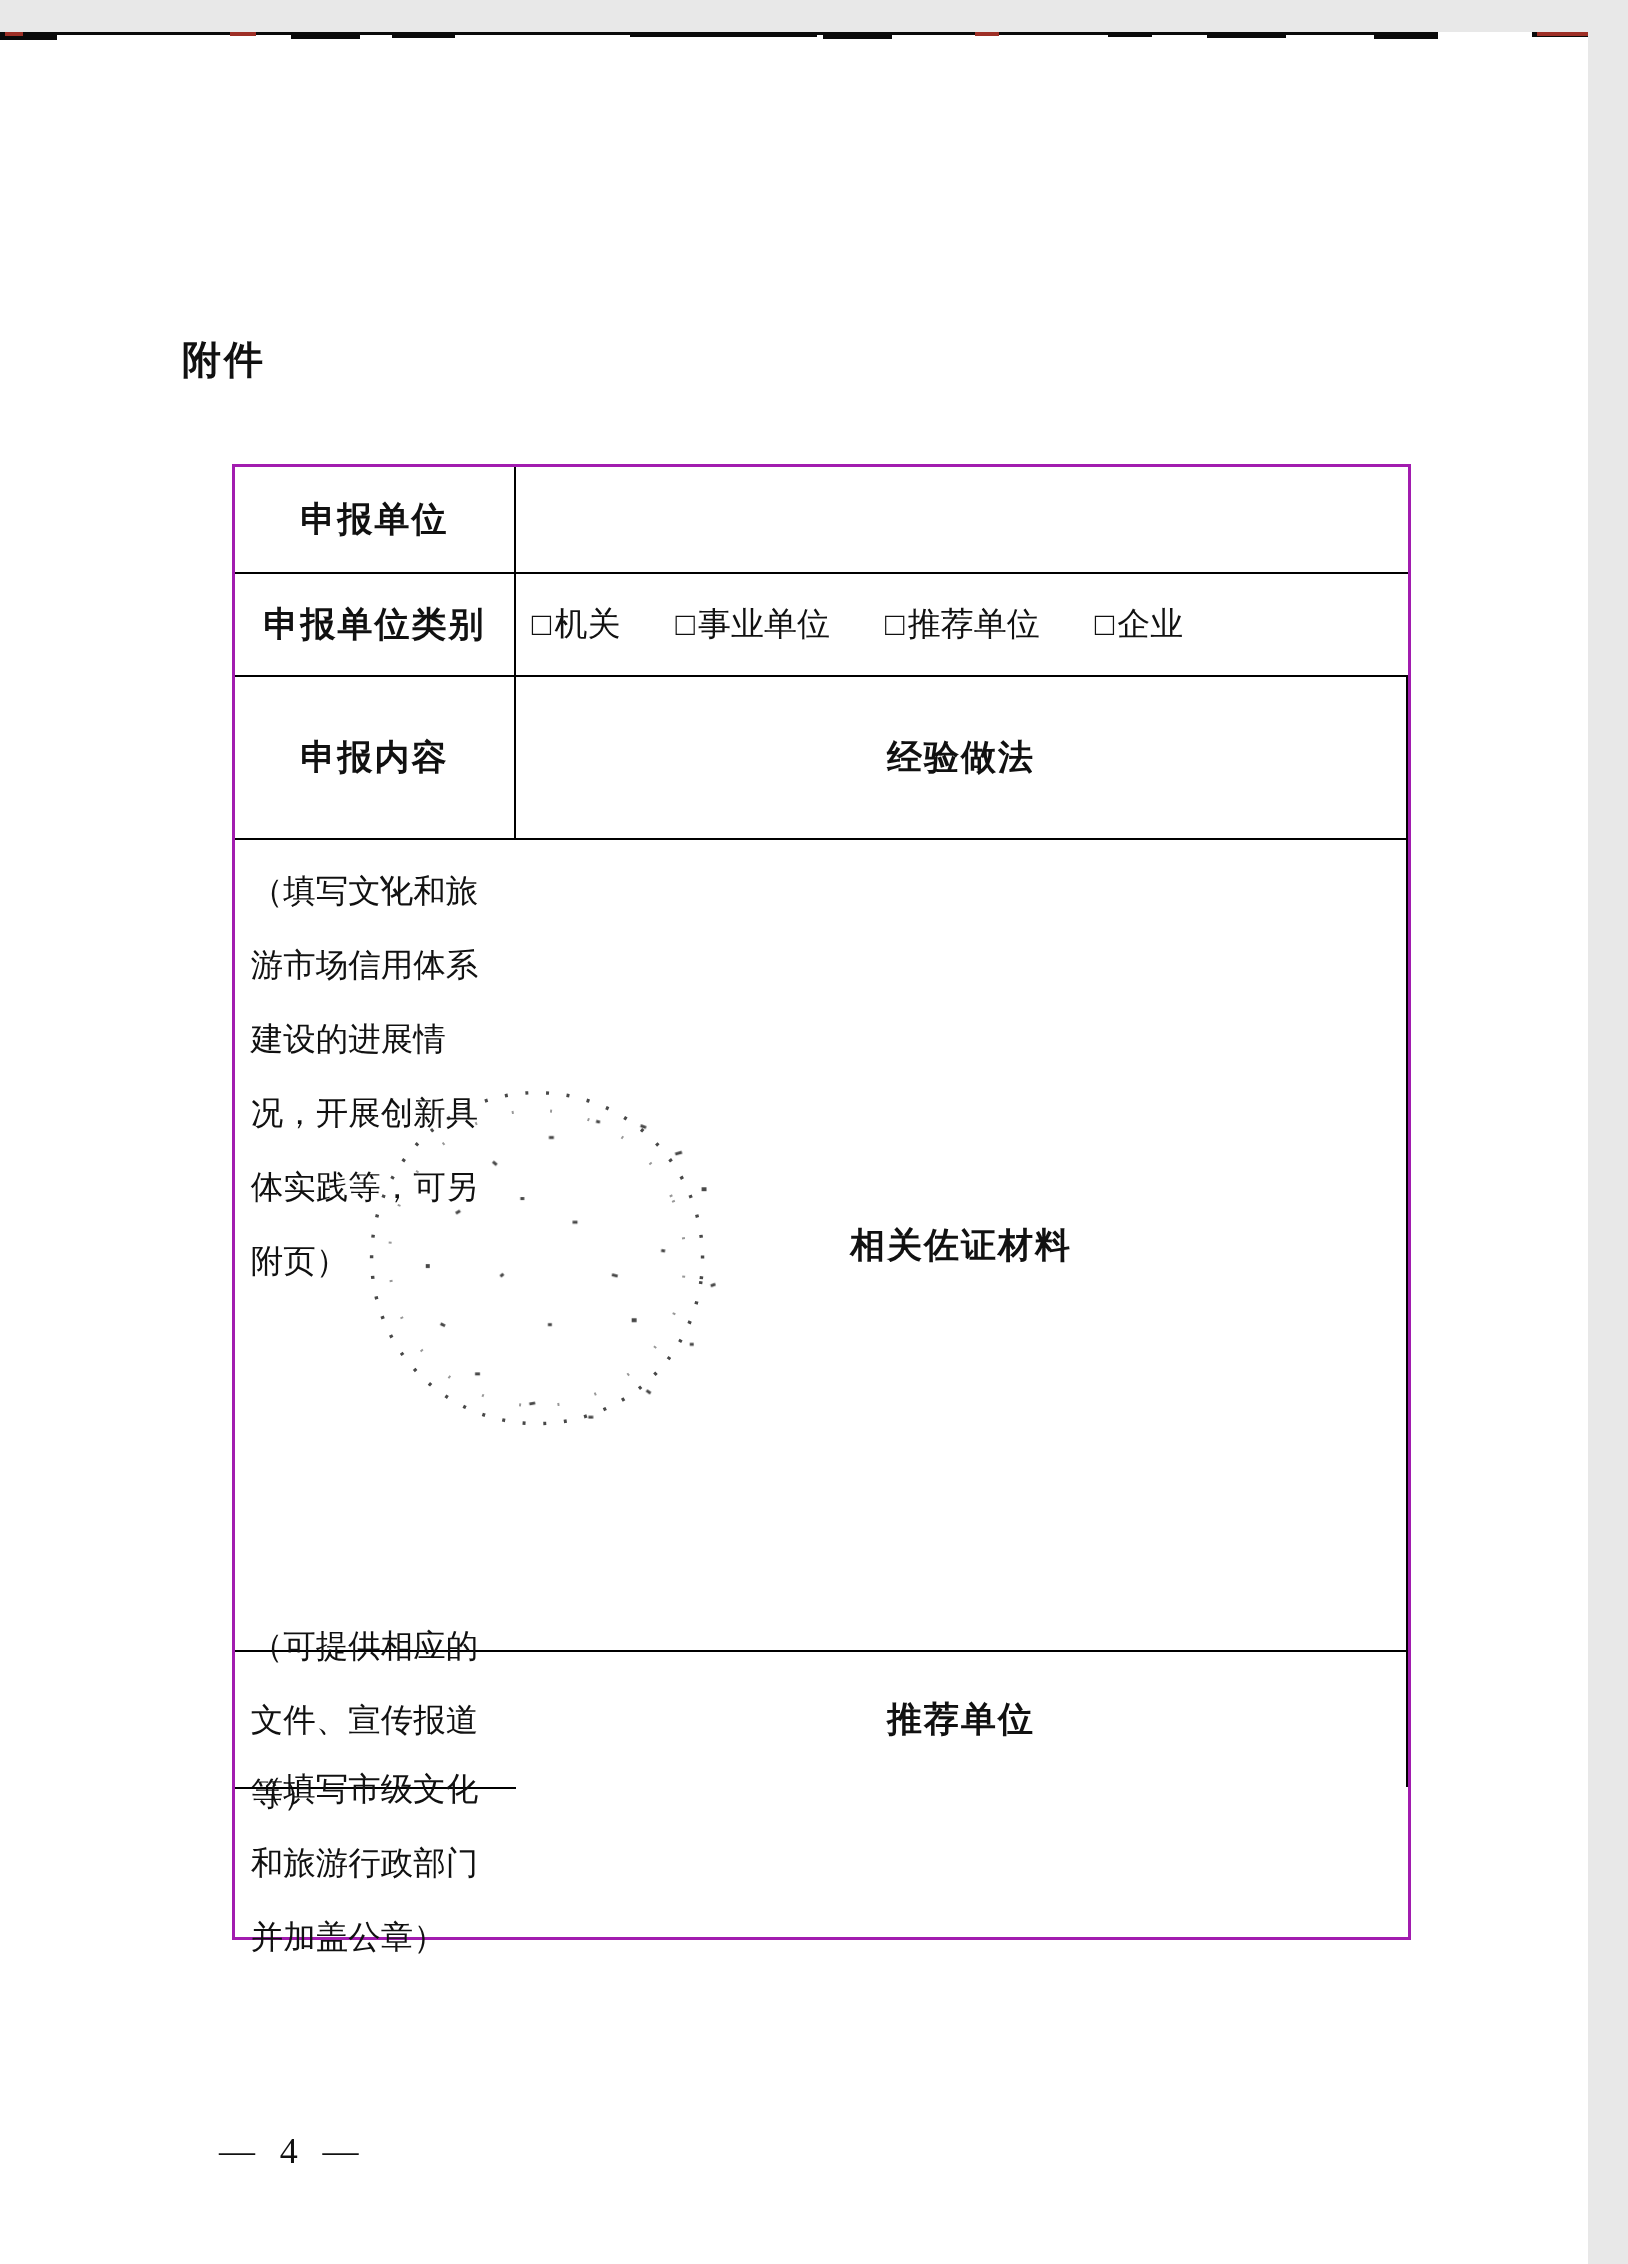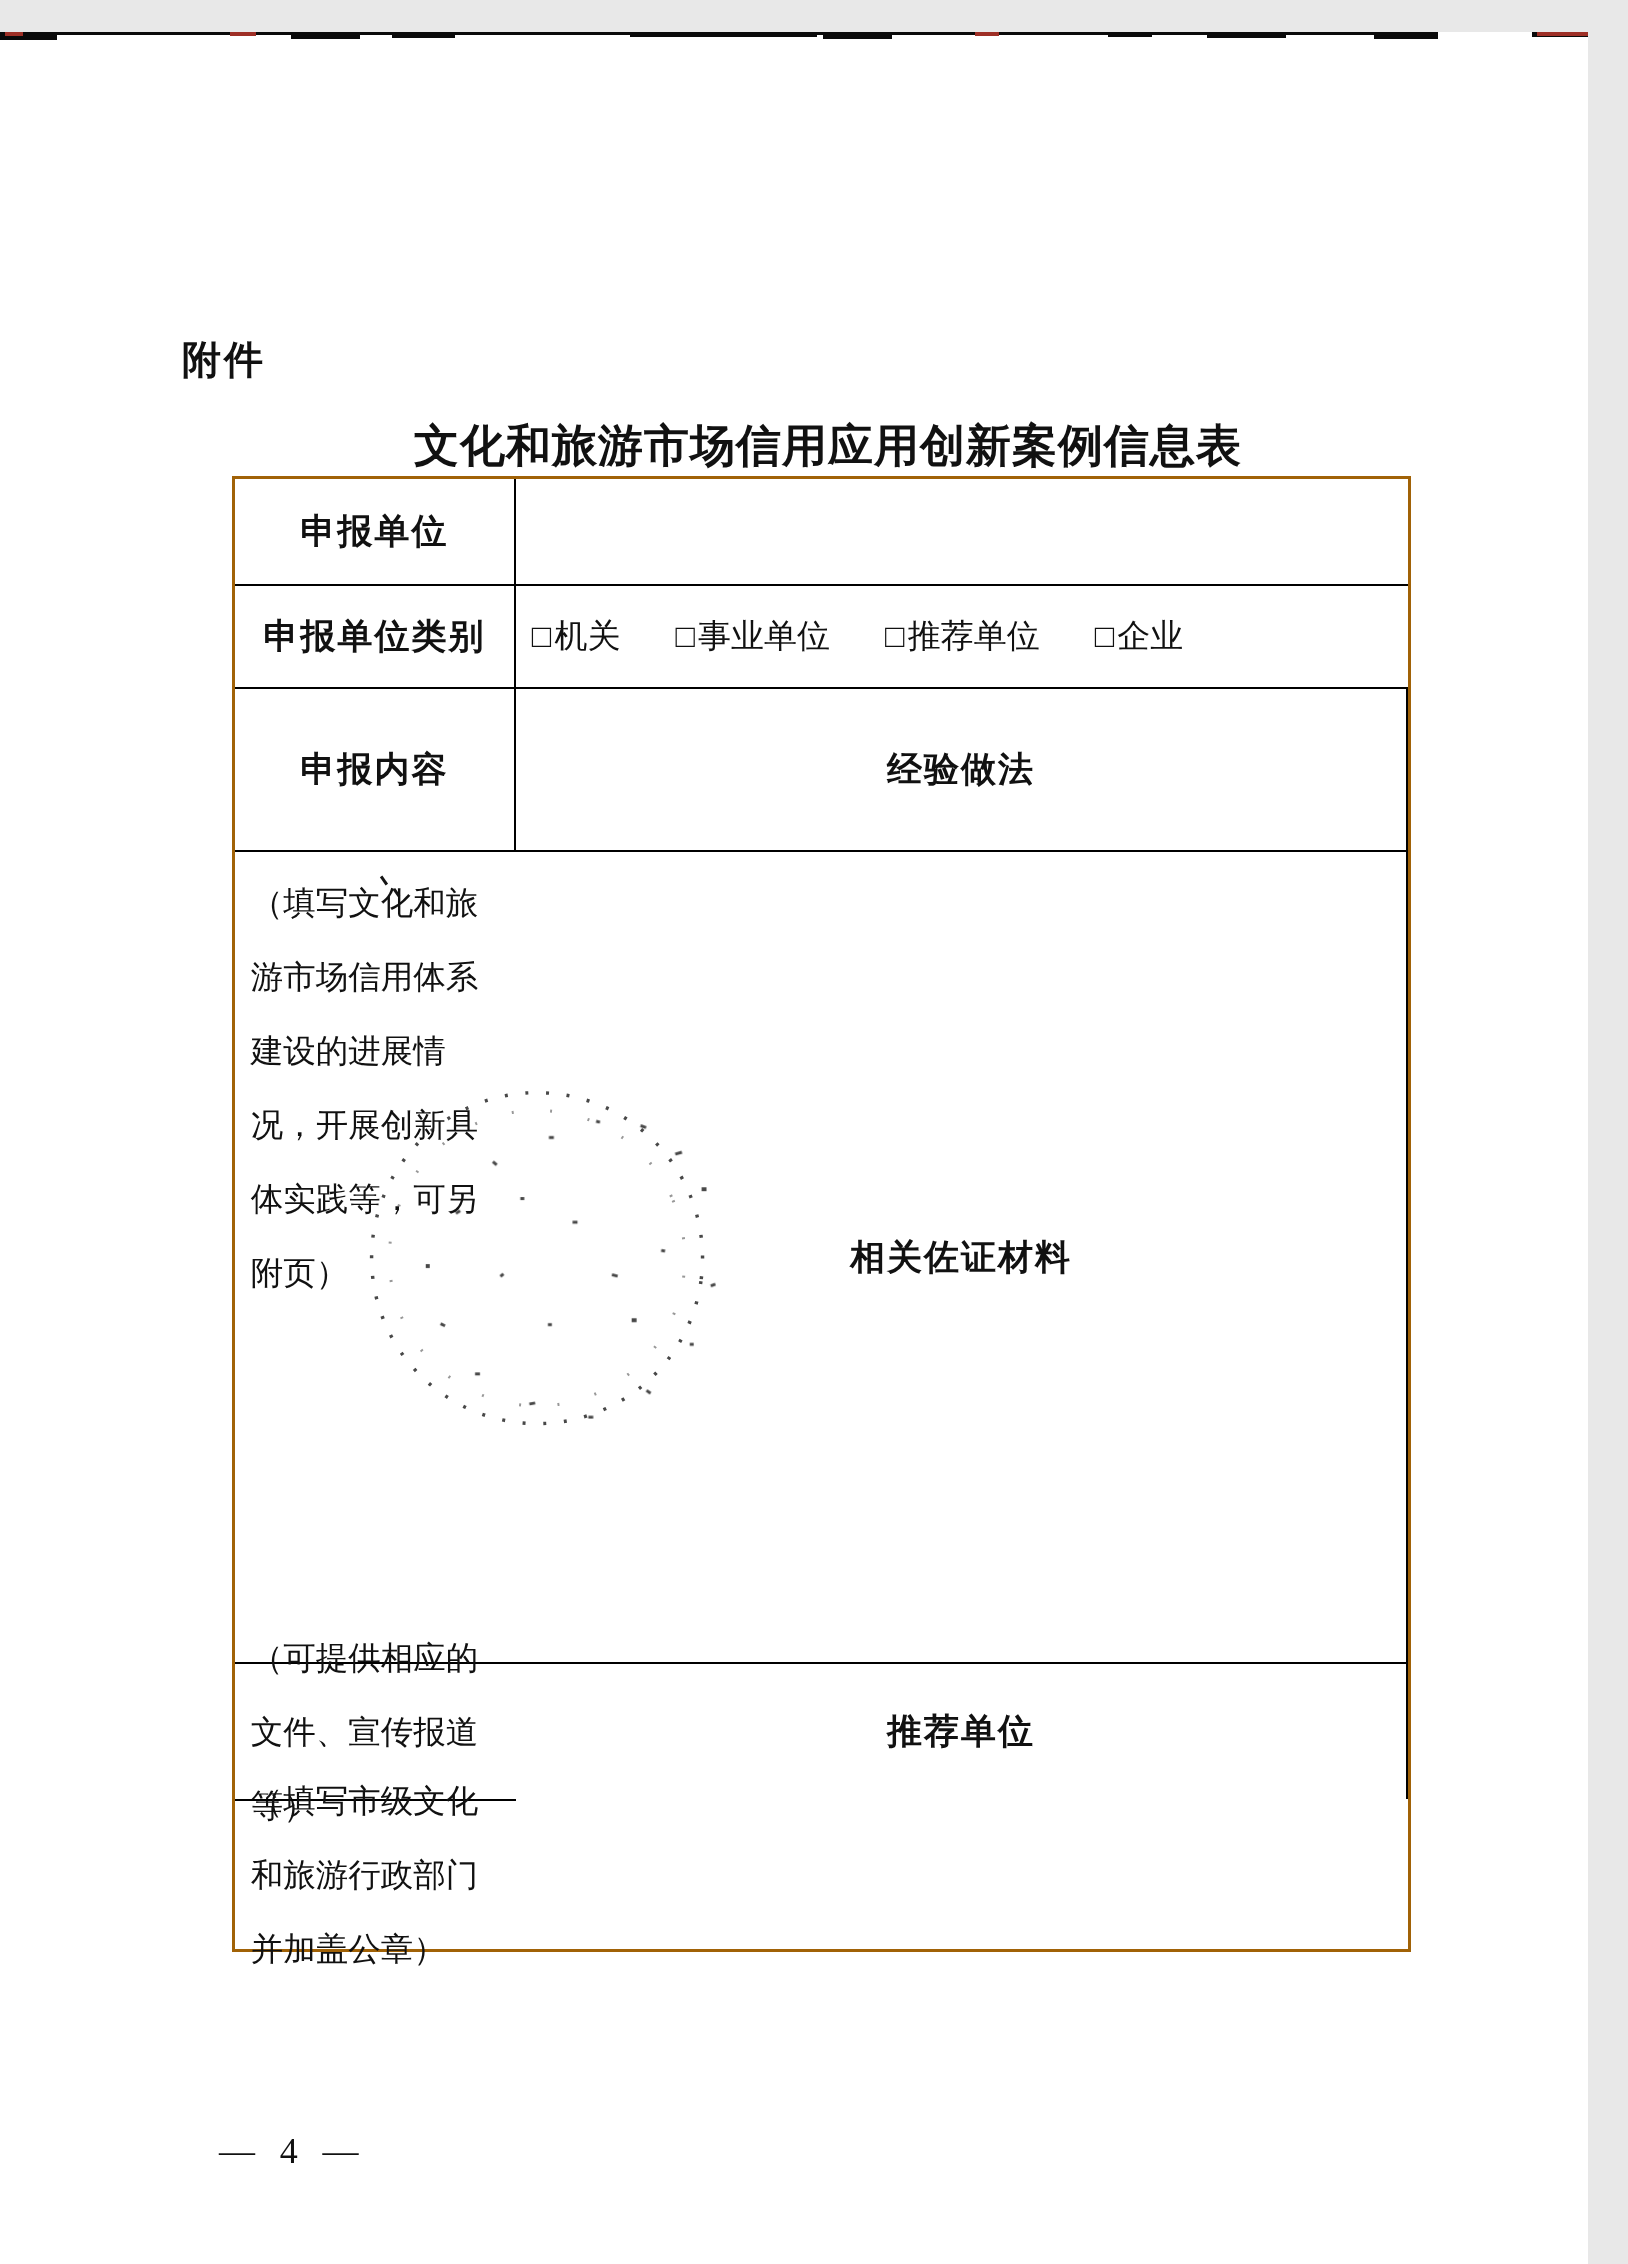--- a/index.html
+++ b/index.html
@@ -24,25 +24,25 @@
     font-size:39px; font-weight:600; letter-spacing:3px;
   }
   .doc-title {
     position:absolute; left:414px; top:384px;
     font-size:45px; font-weight:700; letter-spacing:1px;
     white-space:nowrap;
   }
 
   
   .form-table {
-    position:absolute; left:232px; top:444px; width:1179px;
+    position:absolute; left:232px; top:432px; width:1179px;
     display:grid;
     grid-template-columns:281px 1fr;
     grid-template-rows:105px 103px 163px 812px 137px 150px;
-    border:3px solid #a16207;
+    border:3px solid #a21caf;
   }
   .cell { border-top:2px solid #000; }
   .cell.first { border-top:none; }
   .cell.label {
     border-right:2px solid #000;
     display:flex; align-items:center; justify-content:center;
     font-size:35px; font-weight:600; letter-spacing:2px;
     text-align:center;
   }
   .cell.content {
@@ -91,21 +91,20 @@
     <div class="scan-band" style="left:1207px;top:0;width:79px;height:5.9px;"></div>
     <div class="scan-band" style="left:1374px;top:0;width:64px;height:6.9px;"></div>
     <div class="scan-band" style="left:1532px;top:0;width:97px;height:4.9px;"></div>
     <div class="scan-band red" style="left:4.9px;top:0;width:17.7px;height:3.9px;"></div>
     <div class="scan-band red" style="left:230px;top:0;width:25.6px;height:3.9px;"></div>
     <div class="scan-band red" style="left:975px;top:0;width:23.6px;height:3.9px;"></div>
     <div class="scan-band red" style="left:1537px;top:0;width:84px;height:3.9px;"></div>
   </div>
 
   <div class="attachment">附件</div>
-  <h1 class="doc-title">文化和旅游市场信用应用创新案例信息表</h1>
 
   <div class="form-table">
 
     <div class="cell label first">申报单位</div>
     <div class="cell content first"></div>
 
     <div class="cell label">申报单位类别</div>
     <div class="cell content checks">
       <span class="check-item">
           <span class="box">□</span>

